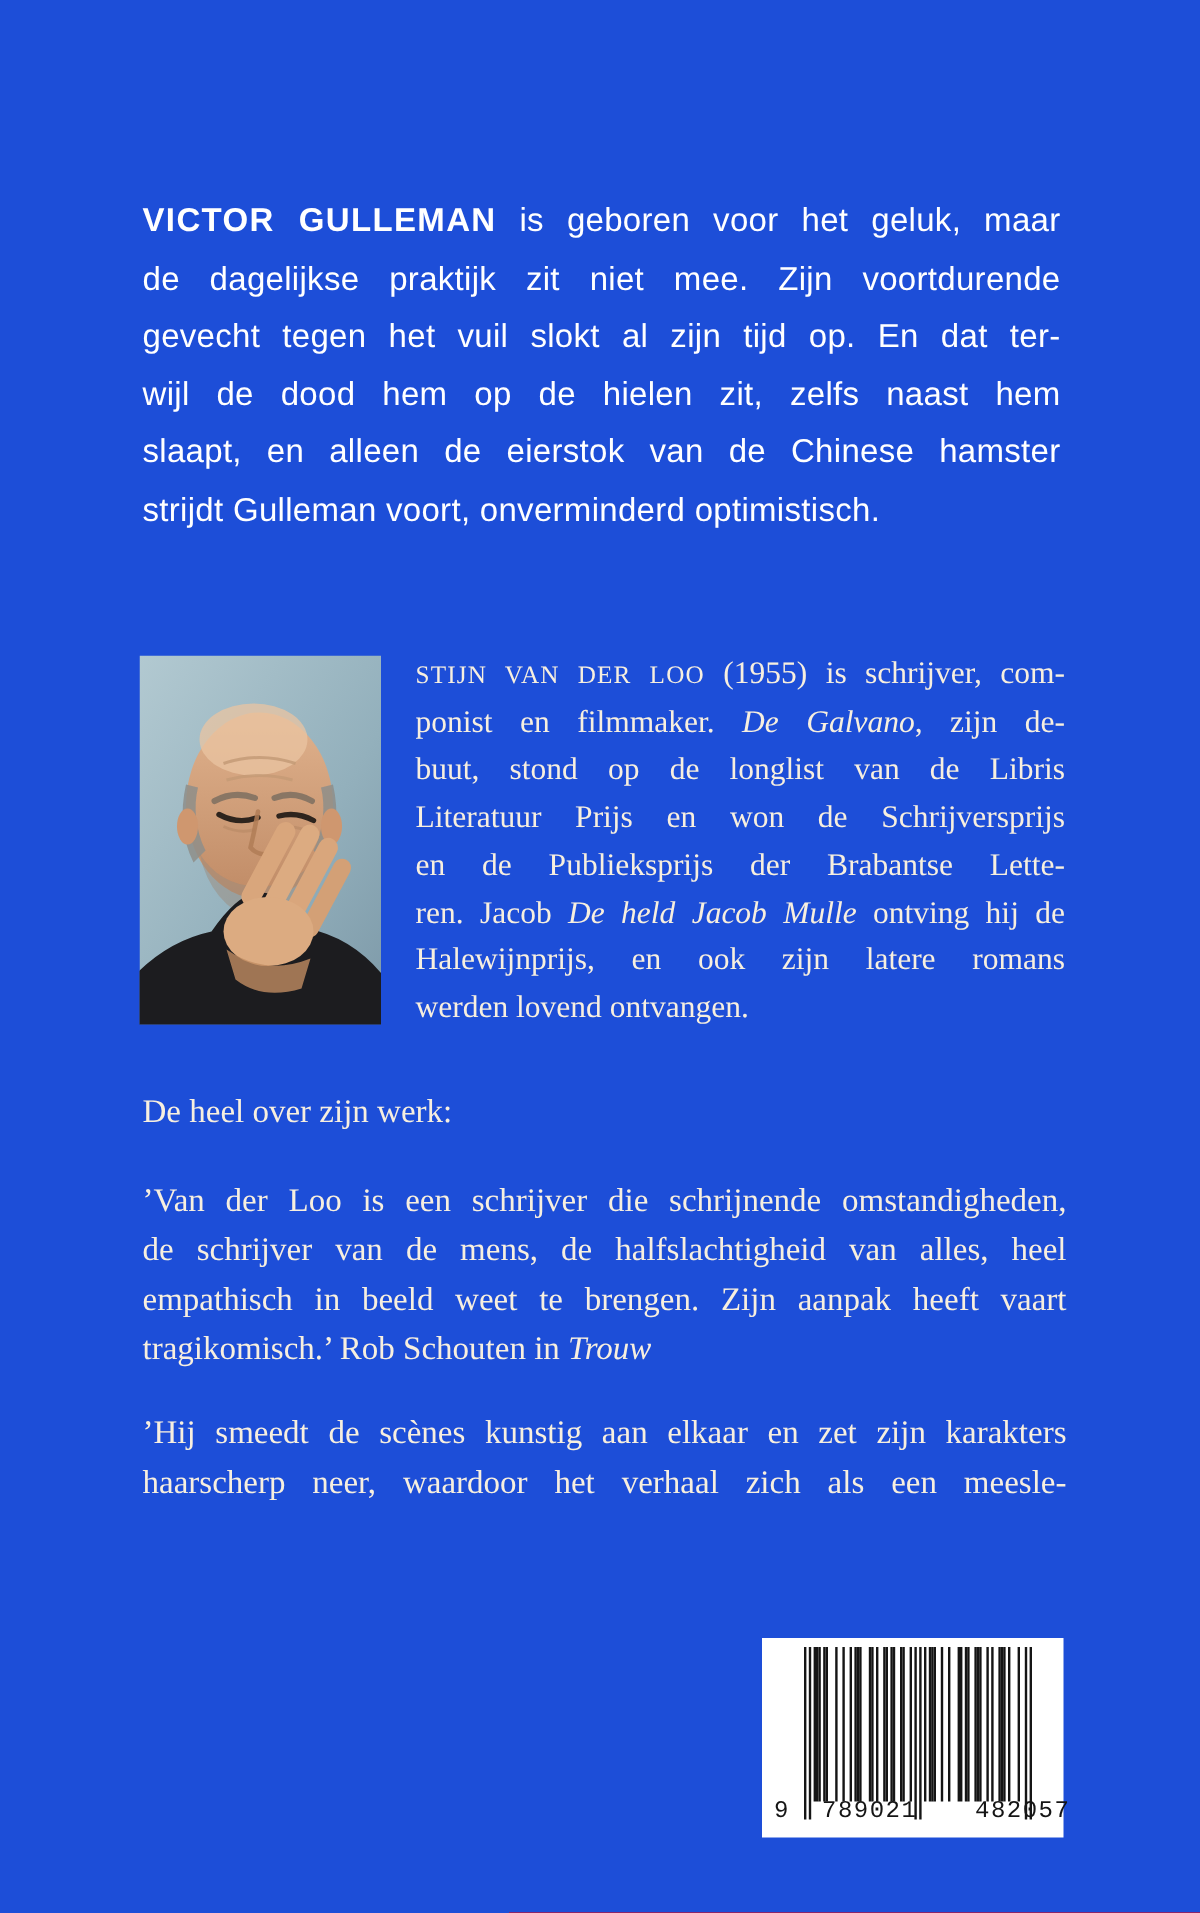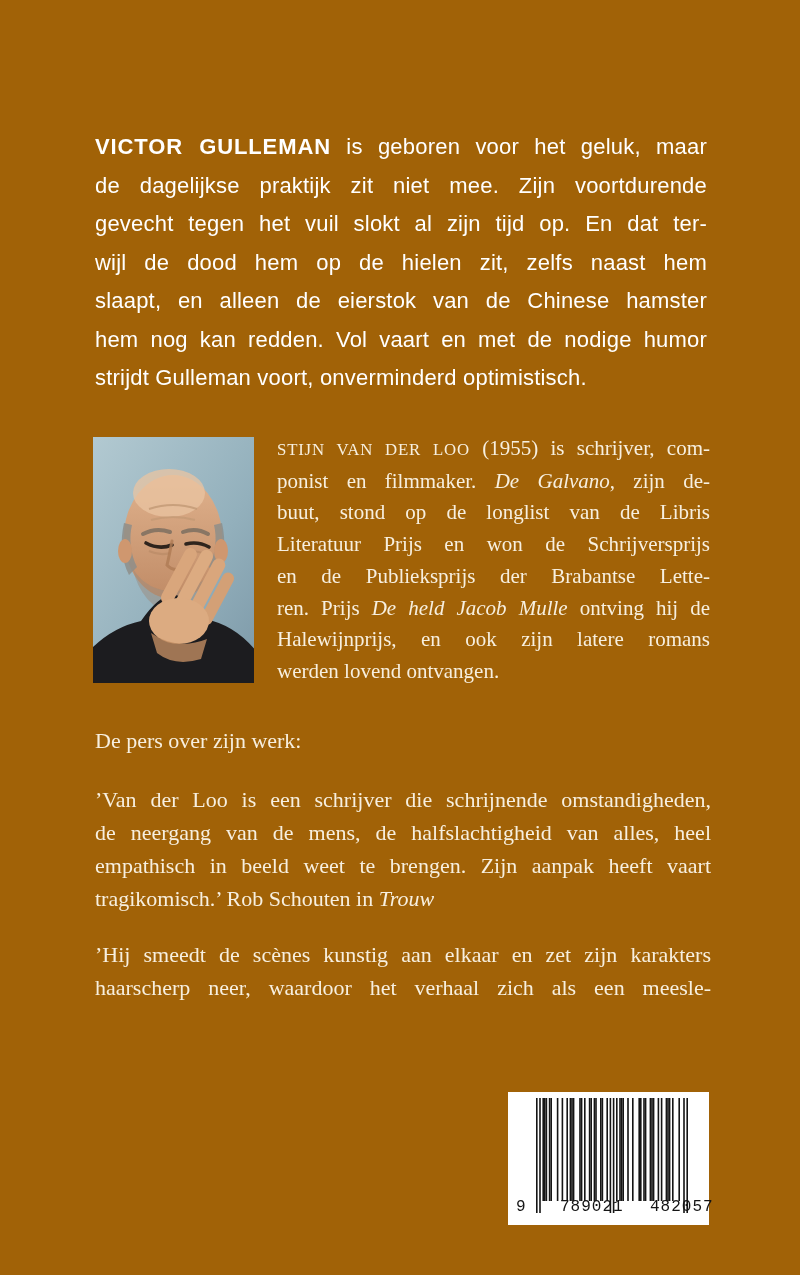--- a/index.html
+++ b/index.html
@@ -1,16 +1,16 @@
 <!DOCTYPE html>
 <html><head>
 <meta charset="utf-8">
 <style>
   html,body{margin:0;padding:0;background:#e30613;}
-  #cover{position:relative;width:800px;height:1275px;background:#a16207;overflow:hidden;}
+  #cover{position:relative;width:800px;height:1275px;background:#1d4ed8;overflow:hidden;}
 
   .ln{white-space:normal;}
   .j{text-align:justify;text-align-last:justify;}
 
   
   .blurb{position:absolute;left:95px;top:128px;width:612px;
          font-family:"Liberation Sans",sans-serif;font-size:22px;line-height:38.5px;
          color:#ffffff;letter-spacing:0.2px;}
   .blurb .b{font-weight:bold;letter-spacing:0.9px;}
 
@@ -33,35 +33,34 @@
   #quote2{top:938px;}
   .stars{font-family:"DejaVu Sans",sans-serif;font-size:19px;letter-spacing:2px;padding:0 2px;}
 
   
   .barcode{position:absolute;left:508px;top:1092px;width:201px;height:133px;background:#ffffff;}
   .barcode svg{position:absolute;left:28px;top:6px;width:152px;height:116px;}
   .barcode svg rect{fill:#151515;}
   .bc-digit{position:absolute;top:106px;font-family:"Liberation Mono",monospace;
             font-size:16px;color:#151515;letter-spacing:1px;}
   #bc9{left:8px;letter-spacing:0;}
-  #bcg1{left:52px;}
+  #bcg1{left:40px;}
   #bcg2{left:110px;margin-left:32px;}
 </style>
 </head>
 <body>
 
 <div id="cover">
 
   <div class="blurb">
     <div class="ln j"><span class="b">VICTOR GULLEMAN</span><span> is geboren voor het geluk, maar</span></div>
     <div class="ln j">de dagelijkse praktijk zit niet mee. Zijn voortdurende</div>
     <div class="ln j">gevecht tegen het vuil slokt al zijn tijd op. En dat ter-</div>
     <div class="ln j">wijl de dood hem op de hielen zit, zelfs naast hem</div>
     <div class="ln j">slaapt, en alleen de eierstok van de Chinese hamster</div>
-    <div class="ln j">hem nog kan redden. Vol vaart en met de nodige humor</div>
     <div class="ln">strijdt Gulleman voort, onverminderd optimistisch.</div>
   </div>
 
   <div class="photo">
     <svg viewBox="0 0 161 246" width="161" height="246">
       <defs>
         <linearGradient id="pbg" x1="0" y1="0" x2="1" y2="1">
           <stop offset="0" stop-color="#b2c9d1"></stop>
           <stop offset="0.6" stop-color="#93b0bc"></stop>
           <stop offset="1" stop-color="#7d99a8"></stop>
@@ -111,30 +110,30 @@
       </g>
     </svg>
   </div>
 
   <div class="bio">
     <div class="ln j"><span class="sc">STIJN VAN DER LOO</span><span> (1955) is schrijver, com-</span></div>
     <div class="ln j"><span>ponist en filmmaker. </span><span class="it">De Galvano</span><span>, zijn de-</span></div>
     <div class="ln j">buut, stond op de longlist van de Libris</div>
     <div class="ln j">Literatuur Prijs en won de Schrijversprijs</div>
     <div class="ln j">en de Publieksprijs der Brabantse Lette-</div>
-    <div class="ln j"><span>ren. Prijs </span><span class="it">De held Jacob Mulle</span><span> ontving hij de</span></div>
+    <div class="ln j"><span>ren. Jacob </span><span class="it">De held Jacob Mulle</span><span> ontving hij de</span></div>
     <div class="ln j">Halewijnprijs, en ook zijn latere romans</div>
     <div class="ln">werden lovend ontvangen.</div>
   </div>
 
-  <div class="press-heading">De pers over zijn werk:</div>
+  <div class="press-heading">De heel over zijn werk:</div>
 
   <div class="quote" id="quote1">
     <div class="ln j">’Van der Loo is een schrijver die schrijnende omstandigheden,</div>
-    <div class="ln j">de neergang van de mens, de halfslachtigheid van alles, heel</div>
+    <div class="ln j">de schrijver van de mens, de halfslachtigheid van alles, heel</div>
     <div class="ln j">empathisch in beeld weet te brengen. Zijn aanpak heeft vaart</div>
     <div class="ln"><span>tragikomisch.’ Rob Schouten in </span><span class="it">Trouw</span></div>
   </div>
 
   <div class="quote" id="quote2">
     <div class="ln j">’Hij smeedt de scènes kunstig aan elkaar en zet zijn karakters</div>
     <div class="ln j">haarscherp neer, waardoor het verhaal zich als een meesle-</div>
   </div>
 
   <div class="barcode">

